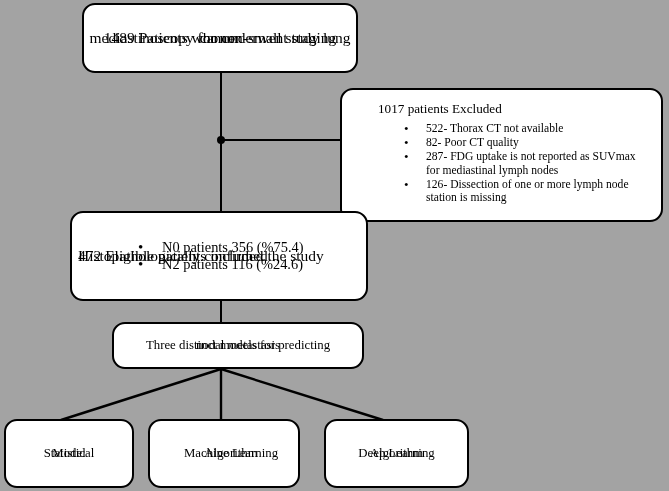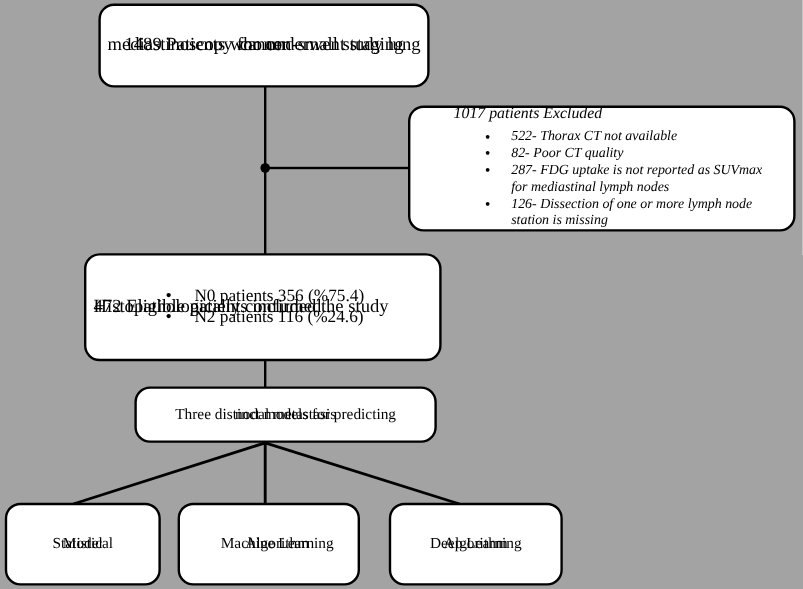--- a/index.html
+++ b/index.html
@@ -31,21 +31,21 @@
     align-items: center;
     text-align: center;
   }
   .line {
     position: absolute;
     line-height: 1.12;
   }
 
   
   #node-top       { left: 82px;  top: 3px;   width: 276px; height: 70px; }
-  #node-excluded  { left: 340px; top: 88px;  width: 323px; height: 105px; padding: 7px 6px 7px 28px; font-style: italic; }
+  #node-excluded  { left: 340px; top: 88px;  width: 323px; height: 134px; padding: 7px 6px 7px 28px; }
   #node-eligible  { left: 70px;  top: 211px; width: 298px; height: 90px; padding: 4px 6px; }
   #node-models    { left: 112px;  top: 322px; width: 252px; height: 47px; }
   #node-stat      { left: 4px;   top: 419px; width: 130px; height: 69px; }
   #node-ml        { left: 148px; top: 419px; width: 152px; height: 69px; padding-left: 14px; }
   #node-dl        { left: 324px; top: 419px; width: 145px; height: 69px; font-family: Liberation Serif, serif; }
 
   .t-16 { font-size: 15.5px; }
   .t-13 { font-size: 12.8px; }
 
   .excl-title {

